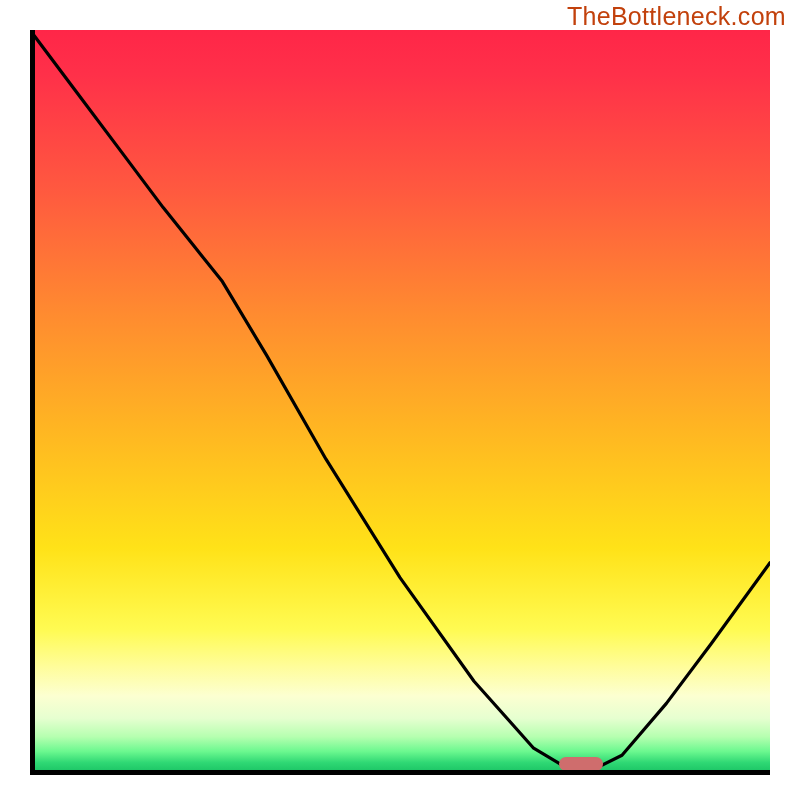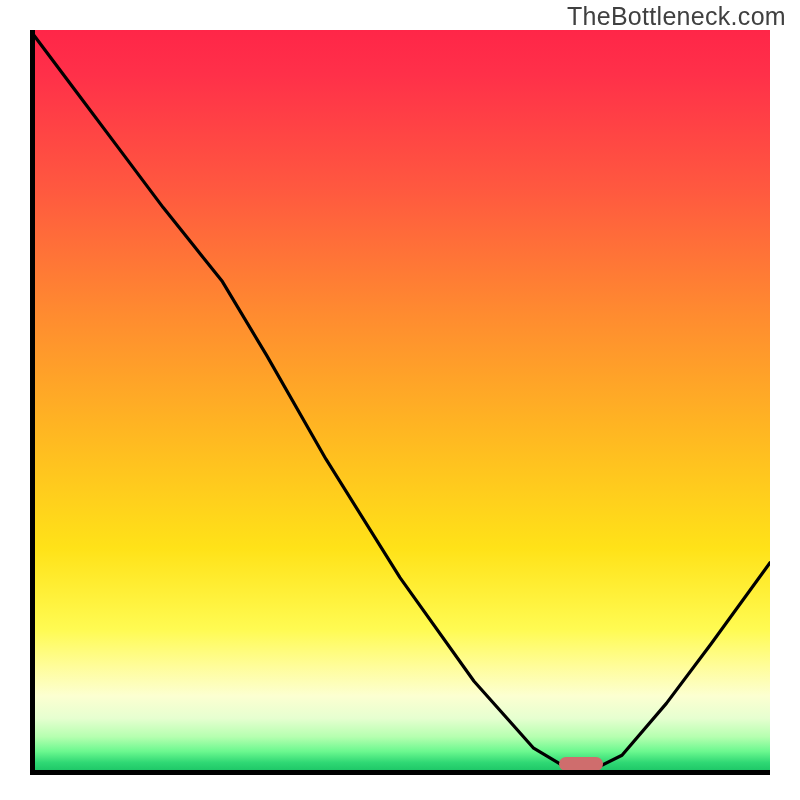--- a/index.html
+++ b/index.html
@@ -12,21 +12,21 @@
   }
   .container {
     position: relative;
     width: 800px;
     height: 800px;
   }
   .watermark {
     position: absolute;
     top: 2px;
     right: 14px;
-    color: #404040;
+    color: #c2410c;
     font-size: 25px;
     letter-spacing: 0.3px;
     font-weight: 400;
   }
   .plot-area {
     position: absolute;
     left: 30px;
     top: 30px;
     width: 740px;
     height: 740px;

